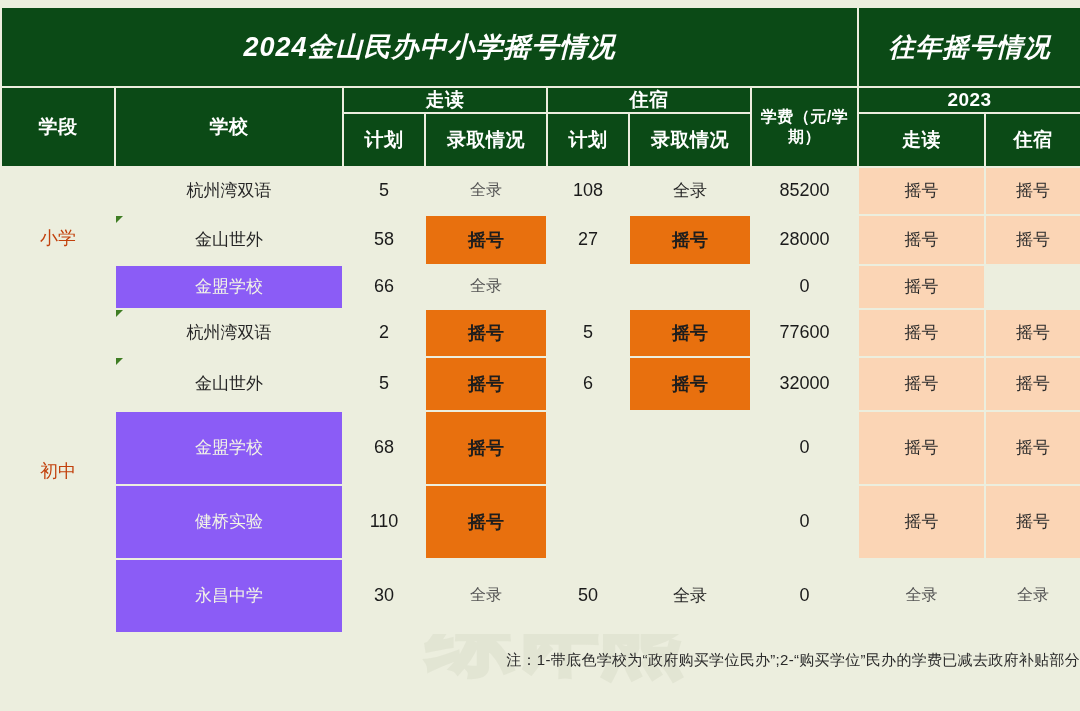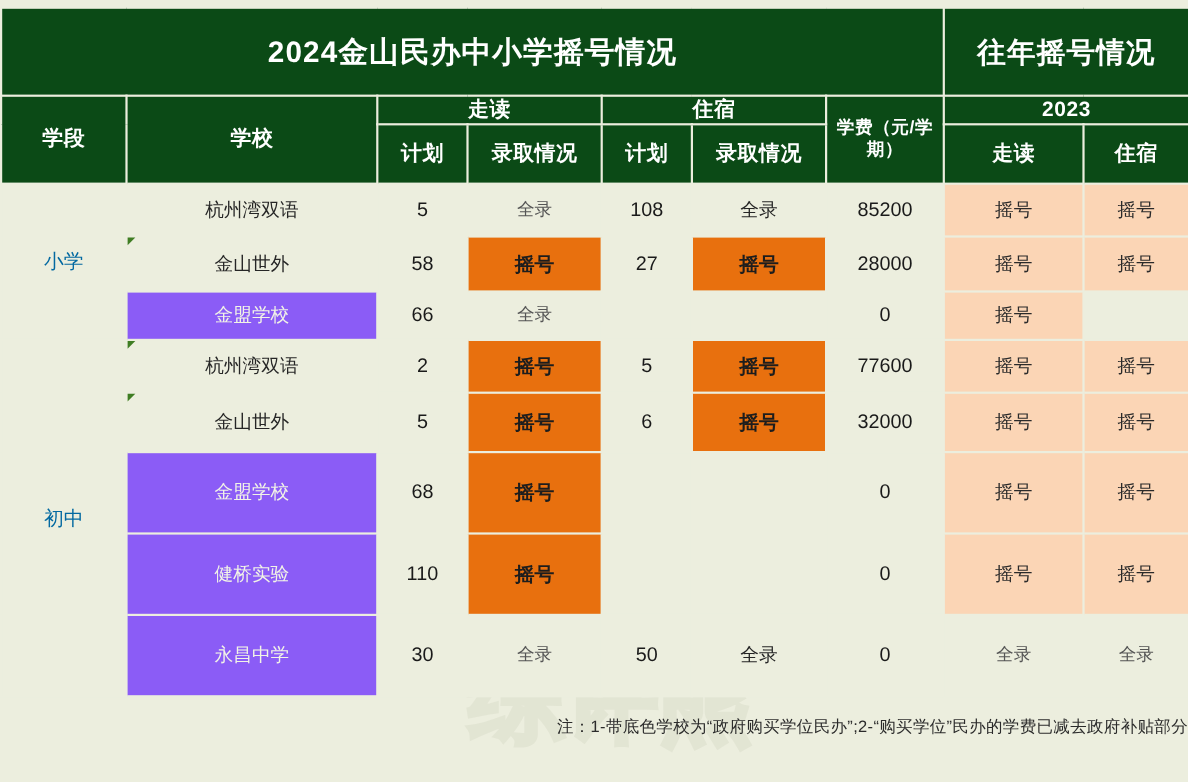--- a/index.html
+++ b/index.html
@@ -31,40 +31,41 @@
     border:2px solid #ECEEDE;
     background:#ECEEDE;
   }
 
   
   .title-main,.title-side{
     background:#0B4A16;color:#fff;
     font-size:27px;font-weight:bold;
     letter-spacing:1px;
     height:78px;
+    font-style:italic;
   }
   .title-side{font-size:26px;}
 
   
   .hd{
     background:#0B4A16;color:#fff;
     font-size:19px;font-weight:bold;
     letter-spacing:.5px;
     line-height:1.25;
   }
   .hd-sm{font-size:16px;}
 
   
   .c{background:#ECEEDE;color:#262626;font-size:17px;margin-top:28px;}
   .c-num{font-size:18px;color:#1a1a1a;}
   .c-gray{color:#555;font-size:16px;}
   .green-cell{background:#8b5cf6;color:#F2F4E6;font-size:17px;}
   .orange{background:#E8700E;color:#1d1d1d;font-size:18px;font-weight:bold;}
   .lorange{background:#FBD5B5;color:#2a2a2a;font-size:17px;}
-  .stage{background:#ECEEDE;color:#0369a1;font-size:18px;}
+  .stage{background:#ECEEDE;color:#c2410c;font-size:18px;}
 
   
   .corner{position:relative;}
   .corner::before{
     content:"";position:absolute;left:0;top:0;
     border-top:7px solid #3f7d23;border-right:7px solid transparent;
   }
 
   
   .note{

